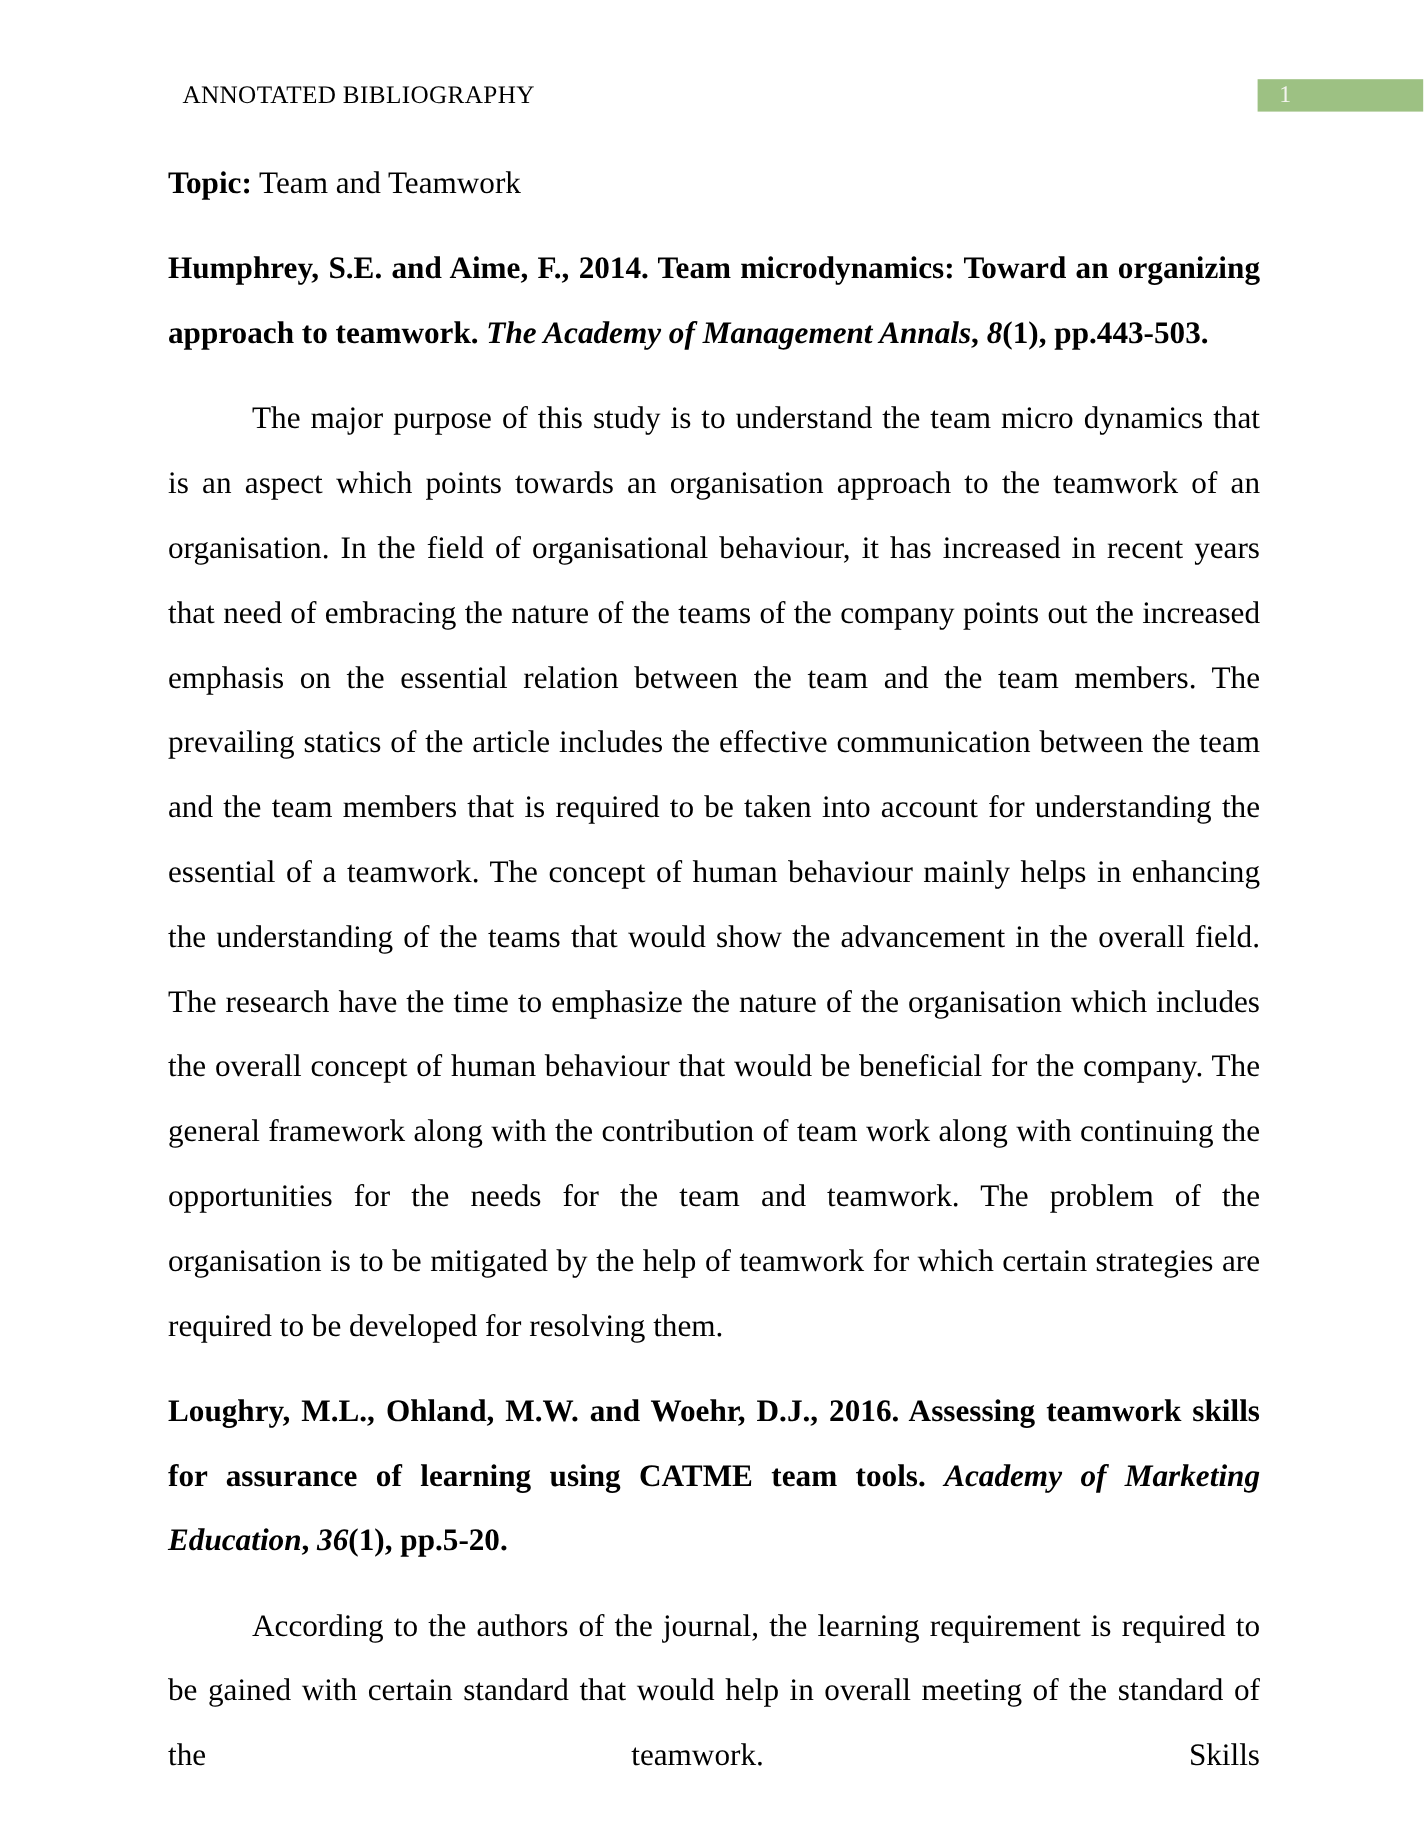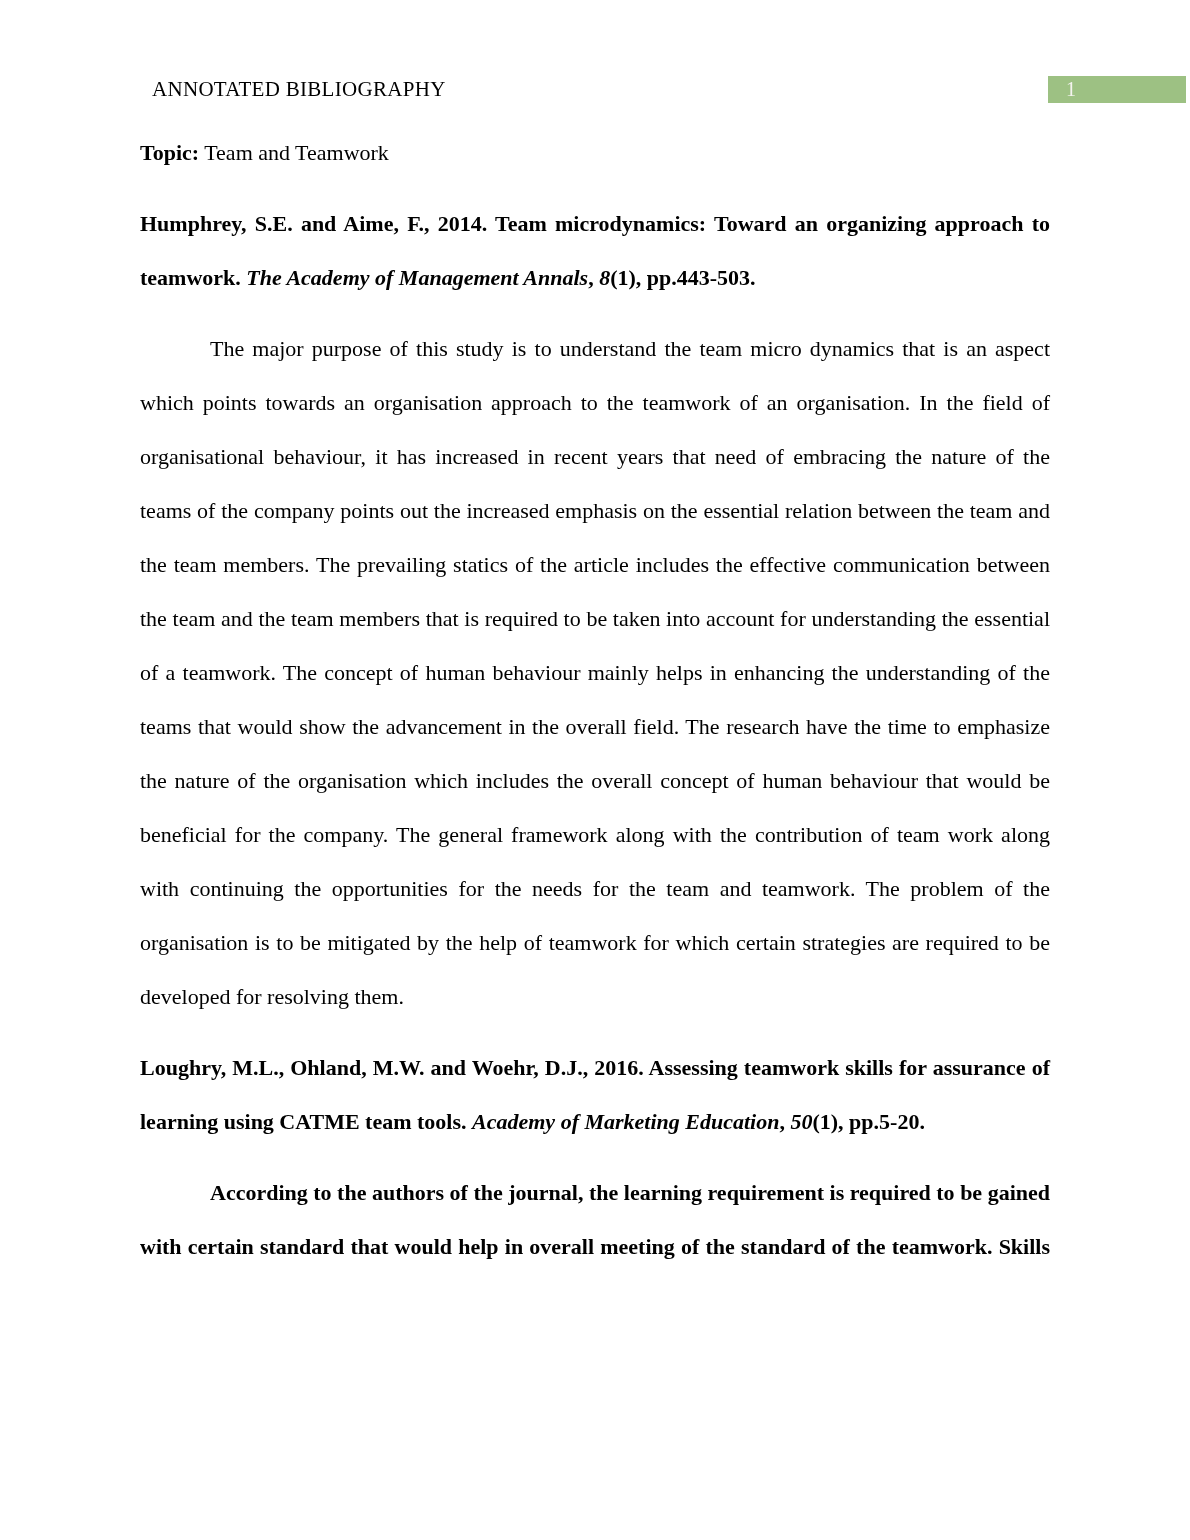--- a/index.html
+++ b/index.html
@@ -14,21 +14,21 @@
     height: 1540px;
     margin: 0 auto;
     background: #ffffff;
     font-family: "Liberation Serif", "DejaVu Serif", serif;
     color: #000000;
     overflow: hidden;
     box-sizing: border-box;
   }
   .page-header {
     position: absolute;
-    top: 76px;
+    top: 66px;
     left: 0;
     right: 0;
     height: 30px;
     padding-left: 24px;
   }
   .running-head {
     position: absolute;
     left: 152px;
     top: 0;
     font-size: 21px;
@@ -45,42 +45,41 @@
     line-height: 27px;
     padding-left: 18px;
     box-sizing: border-box;
     font-size: 20px;
   }
   .content {
     position: absolute;
     top: 126px;
     left: 140px;
     width: 910px;
-    font-size: 22px;
+    font-size: 26px;
     line-height: 54px;
   }
   .content p {
     margin: 0 0 17px 0;
   }
   .topic {
     text-align: left;
   }
   .citation {
     font-weight: bold;
     text-align: justify;
   }
   .citation em {
   }
   .annotation {
     text-align: justify;
     text-indent: 70px;
   }
   .annotation.continues {
     text-align-last: justify;
-    font-weight: bold;
   }
 </style>
 </head>
 <body>
 
 <div class="page" style="background: rgb(255, 255, 255); color: rgb(0, 0, 0);">
 
   <header class="page-header">
     <div class="running-head">ANNOTATED BIBLIOGRAPHY</div>
     <div class="page-number-box" style="background: rgb(157, 193, 131); color: rgb(244, 244, 239);"><span>1</span></div>
@@ -90,19 +89,19 @@
 
     <p class="topic">
       <strong>Topic:</strong>
       <span>Team and Teamwork</span>
     </p>
 
     <p class="citation"><span>Humphrey, S.E. and Aime, F., 2014. Team microdynamics: Toward an organizing approach to teamwork. </span><em>The Academy of Management Annals</em><span>, </span><em>8</em><span>(1), pp.443-503.</span></p>
 
     <p class="annotation">The major purpose of this study is to understand the team micro dynamics that is an aspect which points towards an organisation approach to the teamwork of an organisation. In the field of organisational behaviour, it has increased in recent years that need of embracing the nature of the teams of the company points out the increased emphasis on the essential relation between the team and the team members. The prevailing statics of the article includes the effective communication between the team and the team members that is required to be taken into account for understanding the essential of a teamwork. The concept of human behaviour mainly helps in enhancing the understanding of the teams that would show the advancement in the overall field. The research have the time to emphasize the nature of the organisation which includes the overall concept of human behaviour that would be beneficial for the company. The general framework along with the contribution of team work along with continuing the opportunities for the needs for the team and teamwork. The problem of the organisation is to be mitigated by the help of teamwork for which certain strategies are required to be developed for resolving them.</p>
 
-    <p class="citation"><span>Loughry, M.L., Ohland, M.W. and Woehr, D.J., 2016. Assessing teamwork skills for assurance of learning using CATME team tools. </span><em>Academy of Marketing Education</em><span>, </span><em>50</em><span>(1), pp.5-20.</span></p>
+    <p class="citation"><span>Loughry, M.L., Ohland, M.W. and Woehr, D.J., 2016. Assessing teamwork skills for assurance of learning using CATME team tools. </span><em>Academy of Marketing Education</em><span>, </span><em>36</em><span>(1), pp.5-20.</span></p>
 
     <p class="annotation continues">According to the authors of the journal, the learning requirement is required to be gained with certain standard that would help in overall meeting of the standard of the teamwork. Skills</p>
 
   </main>
 
 </div>
 
 </body></html>

